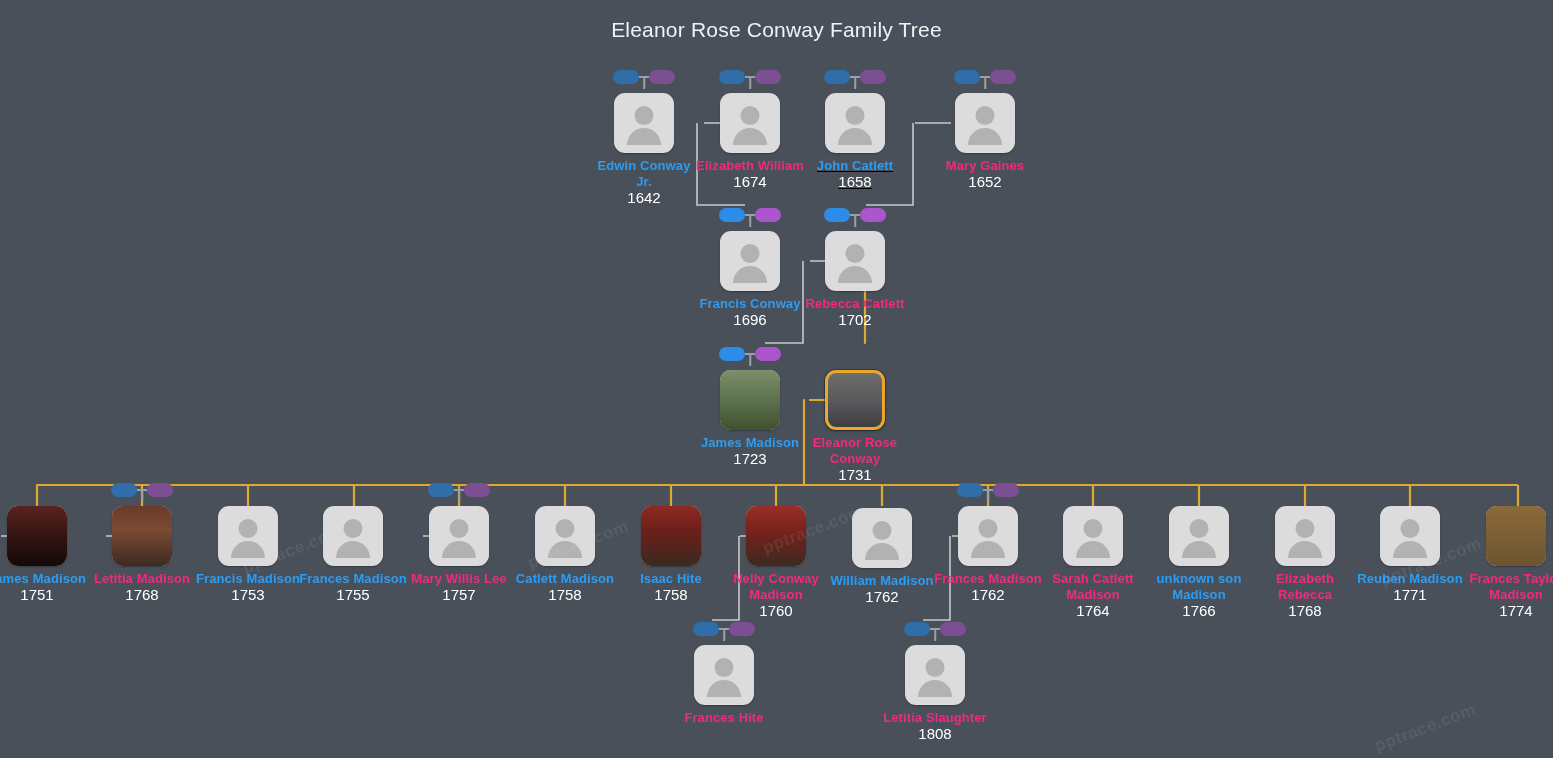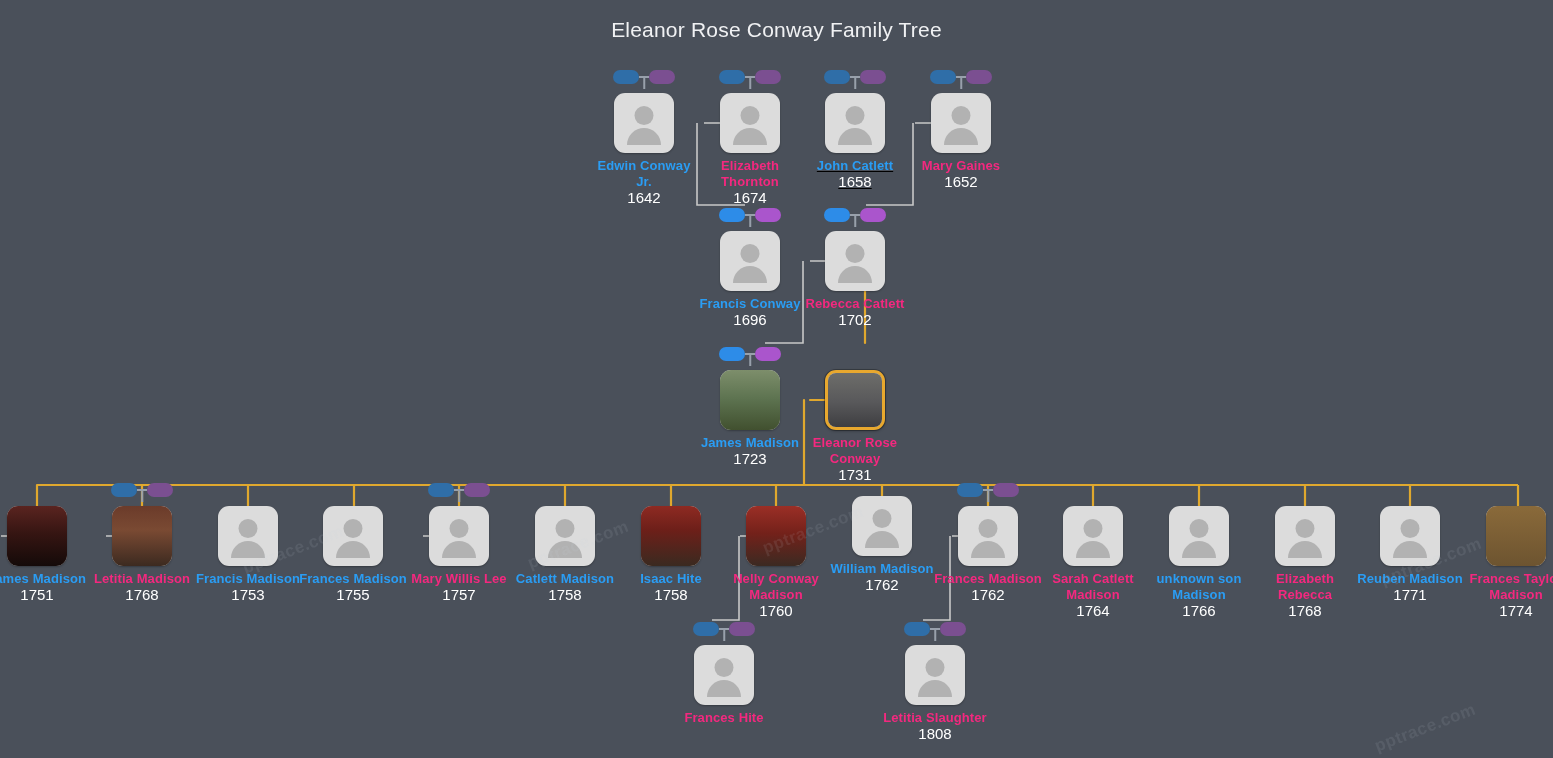--- a/index.html
+++ b/index.html
@@ -232,38 +232,38 @@
         <div class="badge dim" style="left: 25px; top: -25px;">
           <div class="pill blue"></div>
           <div class="bar"></div>
           <div class="pill purple"></div>
           <div class="stem"></div>
         </div>
         <div class="avatar">
           <div class="sil-head"></div>
           <div class="sil-body"></div>
         </div>
-        <div class="name f">Elizabeth Thornton</div>
+        <div class="name f">Elizabeth William</div>
         <div class="year">1674</div>
       </div>
       <div class="node" style="left: 799px; top: 93px; text-decoration: underline;">
         <div class="badge dim" style="left: 25px; top: -25px;">
           <div class="pill blue"></div>
           <div class="bar"></div>
           <div class="pill purple"></div>
           <div class="stem"></div>
         </div>
         <div class="avatar">
           <div class="sil-head"></div>
           <div class="sil-body"></div>
         </div>
         <div class="name m">John Catlett</div>
         <div class="year">1658</div>
       </div>
-      <div class="node" style="left: 905px; top: 93px;">
+      <div class="node" style="left: 929px; top: 93px;">
         <div class="badge dim" style="left: 25px; top: -25px;">
           <div class="pill blue"></div>
           <div class="bar"></div>
           <div class="pill purple"></div>
           <div class="stem"></div>
         </div>
         <div class="avatar">
           <div class="sil-head"></div>
           <div class="sil-body"></div>
         </div>
@@ -383,21 +383,21 @@
         <div class="name m">Isaac Hite</div>
         <div class="year">1758</div>
       </div>
       <div class="node" style="left: 720px; top: 506px;">
         <div class="avatar has-photo">
           <div class="portrait" style="background-image: linear-gradient(rgb(155, 47, 38) 0%, rgb(116, 33, 26) 45%, rgb(59, 42, 34) 100%), radial-gradient(26% 58% at 16% 56%, rgb(184, 55, 44) 0%, rgb(125, 36, 28) 62%, rgba(0, 0, 0, 0) 80%), radial-gradient(18% 18% at 62% 26%, rgb(236, 214, 192) 0%, rgb(187, 148, 114) 68%, rgba(0, 0, 0, 0) 84%), radial-gradient(28% 36% at 64% 72%, rgb(154, 167, 166) 0%, rgb(106, 119, 119) 70%, rgba(0, 0, 0, 0) 86%), radial-gradient(14% 20% at 30% 80%, rgb(207, 214, 207) 0%, rgb(141, 150, 143) 70%, rgba(0, 0, 0, 0) 86%); background-size: 100% 100%;"></div>
         </div>
         <div class="name f">Nelly Conway Madison</div>
         <div class="year">1760</div>
       </div>
-      <div class="node" style="left: 826px; top: 496px;">
+      <div class="node" style="left: 826px; top: 508px;">
         <div class="avatar">
           <div class="sil-head"></div>
           <div class="sil-body"></div>
         </div>
         <div class="name m">William Madison</div>
         <div class="year">1762</div>
       </div>
       <div class="node" style="left: 932px; top: 506px;">
         <div class="badge dim" style="left: 25px; top: -25px;">
           <div class="pill blue"></div>

